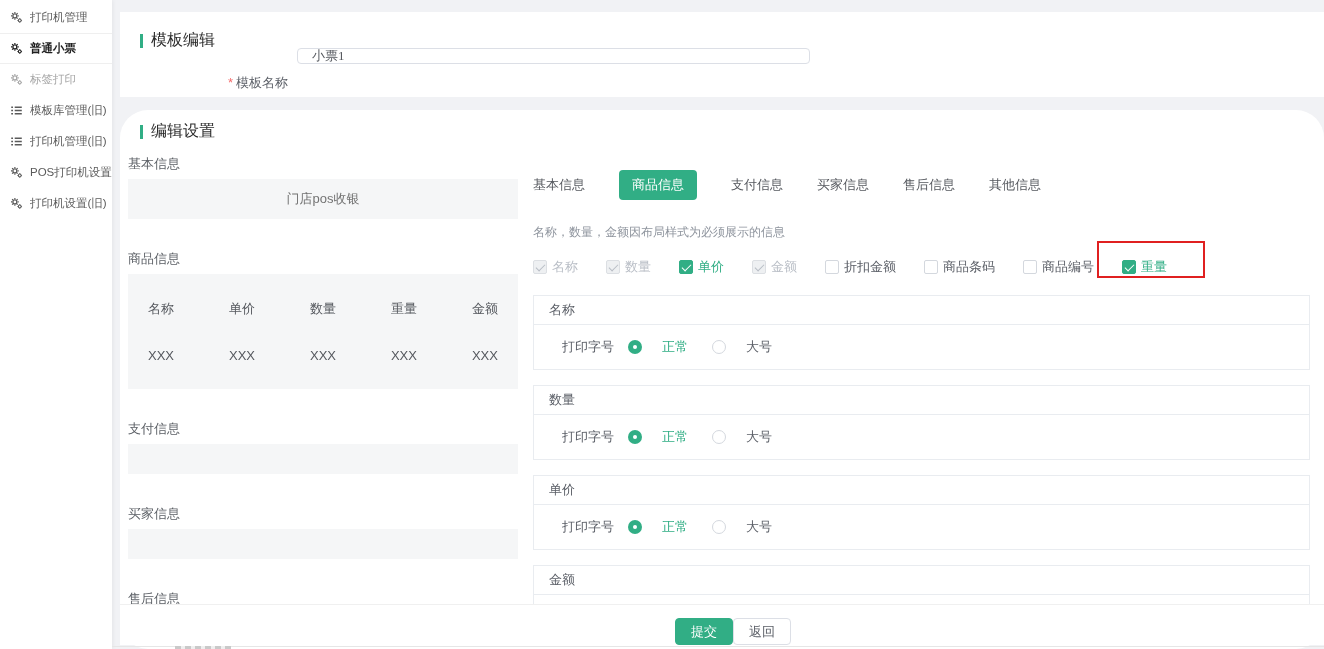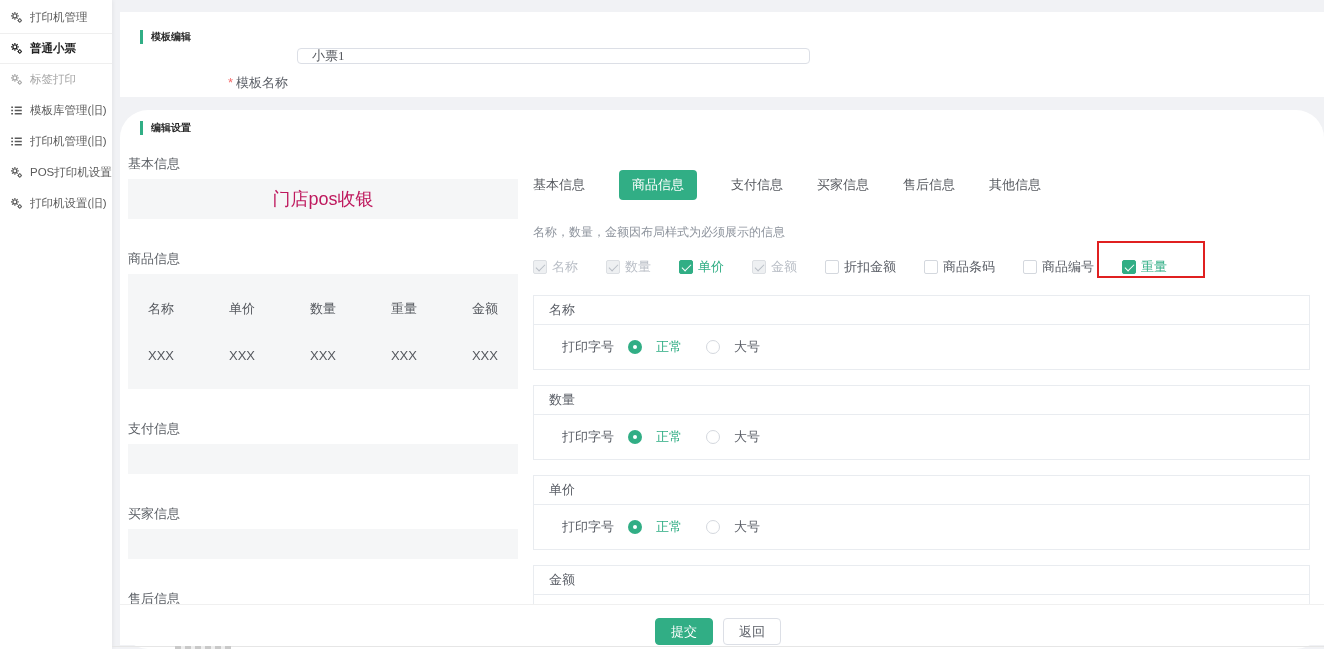--- a/index.html
+++ b/index.html
@@ -18,39 +18,39 @@
                font-size:11.5px; color:#5a5a5a; cursor:pointer; white-space:nowrap; }
   .side-item .s-ic { width:14px; height:14px; flex:0 0 14px; color:inherit; }
   .side-item.active { color:#1f1f1f; font-weight:bold; border-top:1px solid #efefef; border-bottom:1px solid #efefef; }
   .side-item.dim { color:#a6a6a6; }
 
   
   .card { position:absolute; background:#fff; }
   .card1 { left:120px; top:12px; width:1204px; height:85px; }
   .card2 { left:120px; top:110px; width:1204px; height:539px;border-radius:28px; }
   .sec-title { position:absolute; display:flex; align-items:center; gap:8px;
-               font-size:10px; font-weight:bold; color:#2b2b2b;padding-left:10px; }
+               font-size:16px; font-weight:normal; color:#2b2b2b;padding-left:10px; }
   .sec-bar { width:3px; height:14px; background:var(--accent); }
 
   
   .form-label { position:absolute; left:0; top:41px; width:168px; text-align:right;
                 font-size:13px; color:#5a5e66;margin-top:21px; }
   .req { color:#f56c6c; margin-right:3px; }
   .tpl-input { position:absolute; left:177px; top:36px; width:513px; height:16px;
                border:1px solid #dcdfe6; border-radius:4px; padding:0 14px;
                font-size:13px; color:#55585e; outline:none;
                font-family:Liberation Serif, serif; }
 
   
   .preview { position:absolute; left:8px; top:45px; width:390px; }
   .pv-label { font-size:13px; color:#5c6066; margin-bottom:6px; }
   .pv-box { background:#f5f6f7; width:100%; }
   .pv-sec { margin-bottom:31px; }
   .pv-title-box { height:40px; display:flex; align-items:center; justify-content:center;
-                  color:#be185d; font-size:18px;text-align:center; }
+                  color:#737373; font-size:13px;text-align:center; }
   .pv-table-box { height:115px; display:flex; flex-direction:column; justify-content:center; gap:30px; }
   .pv-row { display:flex; justify-content:space-between; padding:0 20px; color:#55585e; font-size:13px; }
   .pv-empty { height:30px; }
 
   
   .settings { position:absolute; left:413px; top:60px; width:777px; }
   .tabs { display:flex; align-items:center; margin-bottom:24px; }
   .tab { font-size:13px; color:#55585e; margin-right:34px; padding:6px 0; cursor:pointer; }
   .tab.active { background:var(--accent); color:#fff; padding:6px 13px; border-radius:4px; }
   .note { font-size:12px; color:#8f959e; margin-bottom:18px; }
@@ -70,33 +70,33 @@
   .cb-item.st-checked-disabled .cb-label { color:#b9bec6; }
   .cb-item.st-unchecked .cb-label { color:#5a5e66; }
   .cb-item.hl::after { content:""; position:absolute; left:-25px; top:-17px;
       width:104px; height:33px; border:2px solid var(--red); pointer-events:none; }
 
   .panel { border:1px solid #e9ecf0; margin-bottom:15px; }
   .panel-head { height:29px; display:flex; align-items:center; padding:0 15px;
                 border-bottom:1px solid #e9ecf0; font-size:13px; color:#5a5e66; }
   .panel-body { height:44px; display:flex; align-items:center; padding-left:28px; }
   .pb-label { font-size:13px; color:#5a5e66; margin-right:14px; }
-  .radio-item { display:inline-flex; align-items:center; gap:14px; margin-right:24px; cursor:pointer; font-size:13px; }
+  .radio-item { display:inline-flex; align-items:center; gap:20px; margin-right:24px; cursor:pointer; font-size:13px; }
   .radio { width:14px; height:14px; border-radius:50%; position:relative; flex:0 0 14px; }
   .radio.sel { background:var(--accent); }
   .radio.sel::after { content:""; position:absolute; left:5px; top:5px; width:4px; height:4px;
                       border-radius:50%; background:#fff; }
   .radio.unsel { background:#fff; border:1px solid #d4d8de; }
   .radio-item.sel .r-label { color:var(--accent); }
   .radio-item.unsel .r-label { color:#5a5e66; }
 
   
   .footer { position:absolute; left:120px; right:0; top:605px; height:40px; background:#fff;
             box-shadow:0 -1px 0 #f0f0f0; z-index:5; }
-  .btn-group { position:absolute; left:507px; top:13px; display:flex; gap:10px;padding-left:28px; }
+  .btn-group { position:absolute; left:527px; top:13px; display:flex; gap:0;padding-left:28px; }
   .btn { height:27px; padding:0 15px; border-radius:4px; font-size:13px; display:flex;
          align-items:center; cursor:pointer; font-family:inherit; }
   .btn.primary { background:var(--accent); color:#fff; border:1px solid var(--accent); }
   .btn.plain { background:#fff; color:#5a5e66; border:1px solid #dcdfe6; }
 
   .bottom-line { position:absolute; left:112px; right:0; top:646px; height:1px; background:#e6e6e6; z-index:6; }
   .artifact { position:absolute; left:175px; top:646px; width:56px; height:3px; z-index:6;
               background:repeating-linear-gradient(90deg,#c9c9c9 0 6px,#efefef 6px 10px); }
 </style>
 </head>

